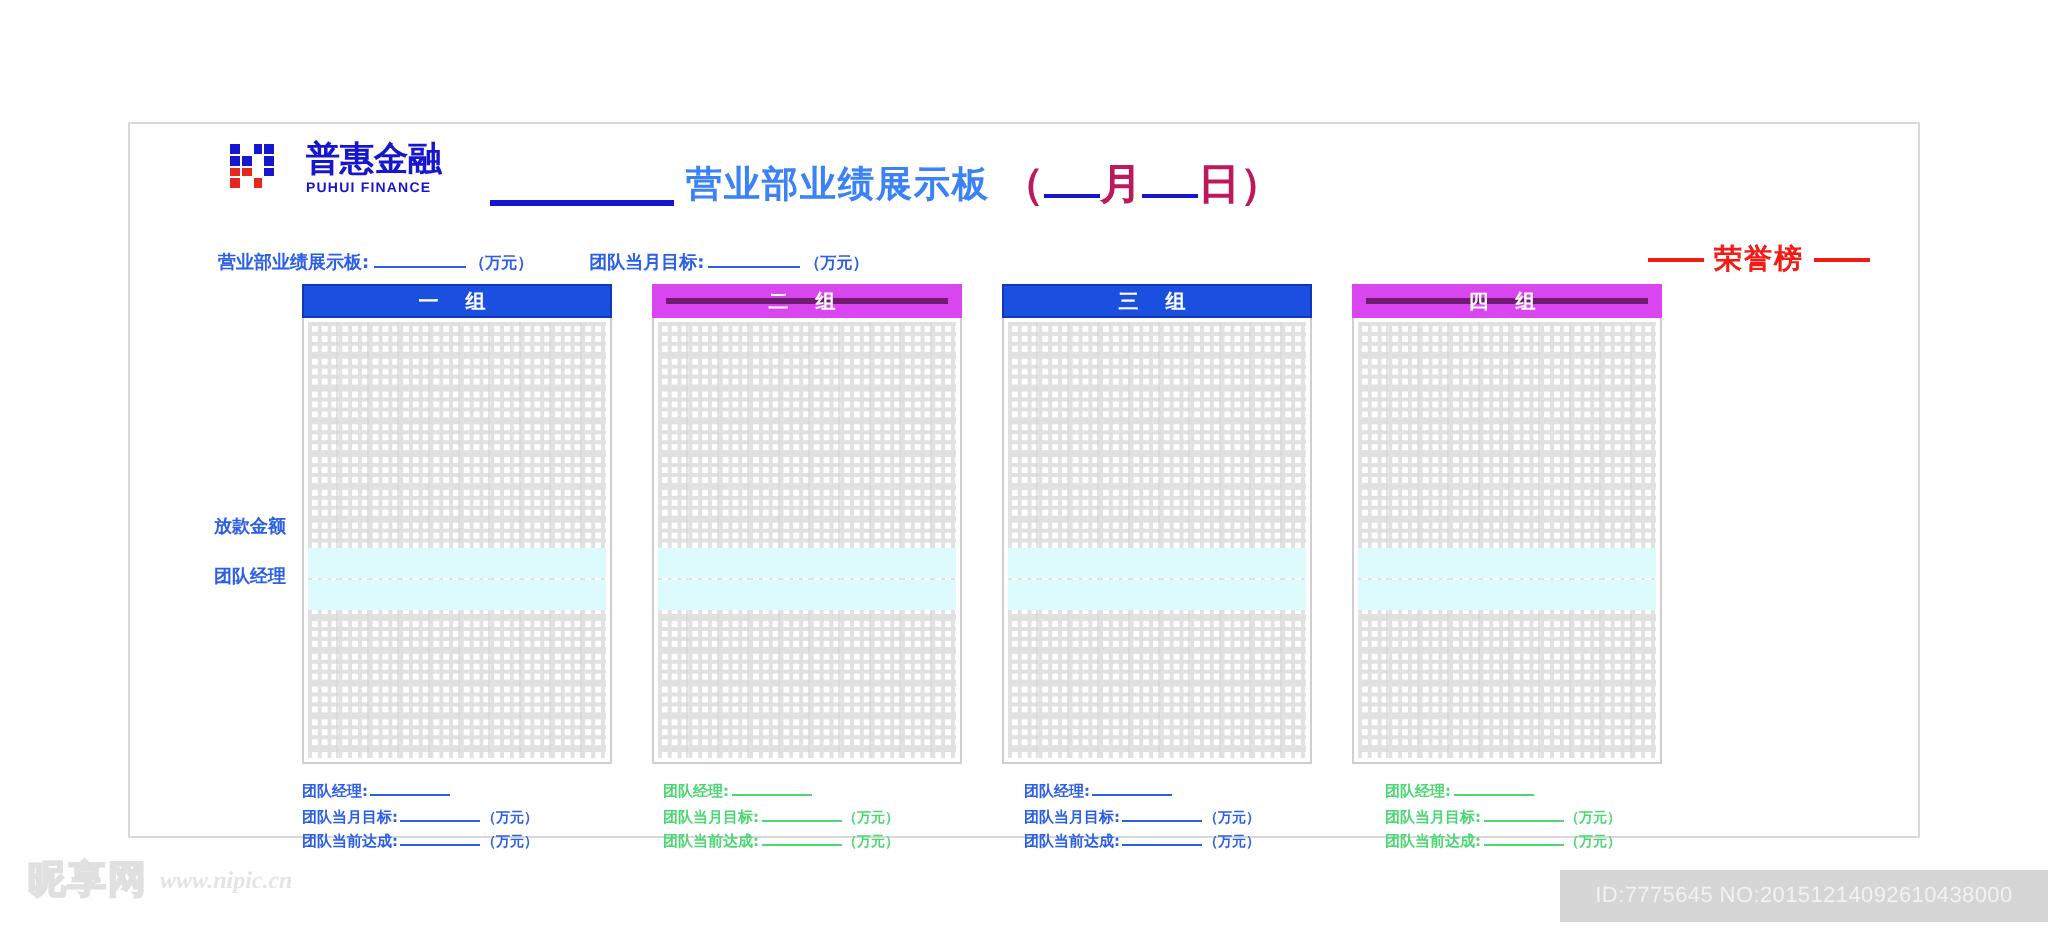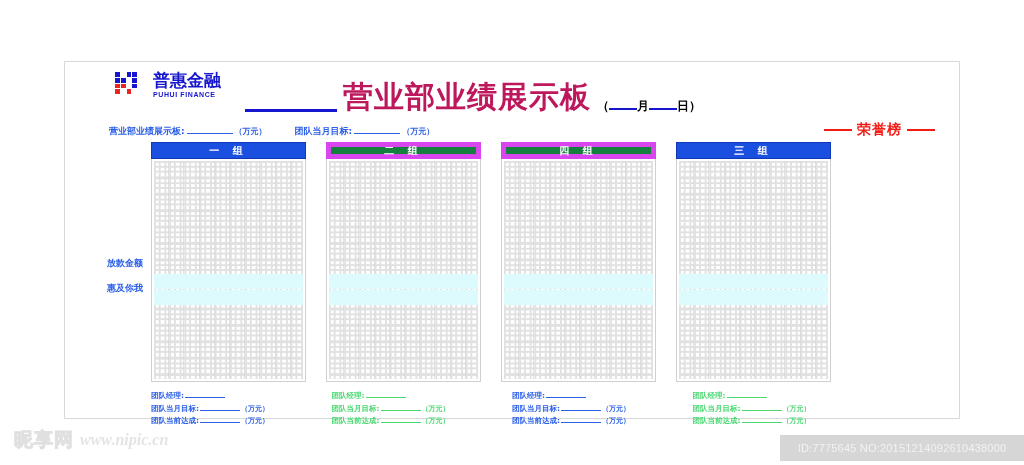--- a/index.html
+++ b/index.html
@@ -52,26 +52,26 @@
     position:absolute;left:180px;top:20px;
     width:560px;
     display:flex;align-items:flex-end;justify-content:flex-start;
   }
   .t-blank{
     display:inline-block;
     width:92px;border-bottom:3px solid #1616cf;
     height:16px;margin-right:6px;
   }
   #title-main{
-    font-size:30px;font-weight:bold;color:#be185d;
+    font-size:18px;font-weight:bold;color:#3b82f6;
     letter-spacing:1px;line-height:1;
-    font-family:Liberation Sans, sans-serif;
+    font-family:Liberation Mono, monospace;
   }
   #title-date{
-    font-size:12px;font-weight:bold;color:#000000;
+    font-size:21px;font-weight:bold;color:#be185d;
     margin-left:6px;line-height:1;white-space:nowrap;
     font-family:"DejaVu Sans",sans-serif;
   }
   .d-blank{
     display:inline-block;width:28px;
     border-bottom:2px solid #1616cf;height:12px;
   }
 
   
   #subrow{
@@ -109,21 +109,21 @@
     display:flex;flex-direction:column;
   }
   .g-head{
     height:17px;
     display:flex;align-items:center;justify-content:center;
     color:#ffffff;font-size:10px;font-weight:bold;letter-spacing:5px;
     box-sizing:border-box;
     font-family:"DejaVu Sans",sans-serif;
   }
   .g-head.blue{background:#1b4fe0;border:1px solid #1239b5;}
-  .g-head.green{background:#15803d;border:5px solid #d946ef;color:#ffffff;}
+  .g-head.green{background:#701a75;border:7px solid #d946ef;color:#ffffff;}
 
   .g-body{
     flex:1;
     background:#ffffff;
     border:1px solid #cfcfcf;border-top:none;
     position:relative;
     box-sizing:border-box;
     overflow:hidden;
   }
   
@@ -197,21 +197,21 @@
     position:absolute;left:14px;bottom:12px;
     display:flex;align-items:center;gap:6px;
     color:#e2e2e2;
   }
   #wm-logo{
     font-size:19px;font-weight:bold;letter-spacing:1px;
     -webkit-text-stroke:1px #e0e0e0;color:transparent;
     font-family:"DejaVu Sans",sans-serif;
   }
   #wm-url{
-    font-size:16px;font-style:italic;font-weight:bold;color:#e4e4e4;
+    font-size:12px;font-style:italic;font-weight:bold;color:#e4e4e4;
     font-family:"Liberation Serif",serif;
   }
   #wm-right{
     position:absolute;right:0;bottom:4px;
     width:244px;height:26px;
     background:#d6d6d6;
     display:flex;align-items:center;justify-content:center;
   }
   #wm-id{
     font-size:11px;color:#f2f2f2;letter-spacing:.2px;
@@ -273,21 +273,21 @@
   </div>
 
   <div id="honor">
     <span class="h-line"></span>
     <span id="honor-text">荣誉榜</span>
     <span class="h-line"></span>
   </div>
 
   <div id="rowlabels">
     <span>放款金额</span>
-    <span>惠及你我</span>
+    <span>团队经理</span>
   </div>
 
   <div id="groups">
 
     <div class="group">
       <div class="g-head blue">一 组</div>
       <div class="g-body">
         <div class="grid-bg"></div>
         <div class="grid-cols"></div>
         <div class="hl-band hl-1"></div>
@@ -299,38 +299,38 @@
       <div class="g-head green">二 组</div>
       <div class="g-body">
         <div class="grid-bg"></div>
         <div class="grid-cols"></div>
         <div class="hl-band hl-1"></div>
         <div class="hl-band hl-2"></div>
       </div>
     </div>
 
     <div class="group">
+      <div class="g-head blue">三 组</div>
+      <div class="g-body">
+        <div class="grid-bg"></div>
+        <div class="grid-cols"></div>
+        <div class="hl-band hl-1"></div>
+        <div class="hl-band hl-2"></div>
+      </div>
+    </div>
+
+    <div class="group">
       <div class="g-head green">四 组</div>
       <div class="g-body">
         <div class="grid-bg"></div>
         <div class="grid-cols"></div>
         <div class="hl-band hl-1"></div>
         <div class="hl-band hl-2"></div>
       </div>
     </div>
-
-    <div class="group">
-      <div class="g-head blue">三 组</div>
-      <div class="g-body">
-        <div class="grid-bg"></div>
-        <div class="grid-cols"></div>
-        <div class="hl-band hl-1"></div>
-        <div class="hl-band hl-2"></div>
-      </div>
-    </div>
   </div>
 
   <div id="footers">
 
     <div class="g-foot blue">
       <div>
         <span>团队经理:</span><span class="f-blank"></span>
       </div>
       <div>
         <span>团队当月目标:</span><span class="f-blank"></span><span class="f-unit">（万元）</span>

